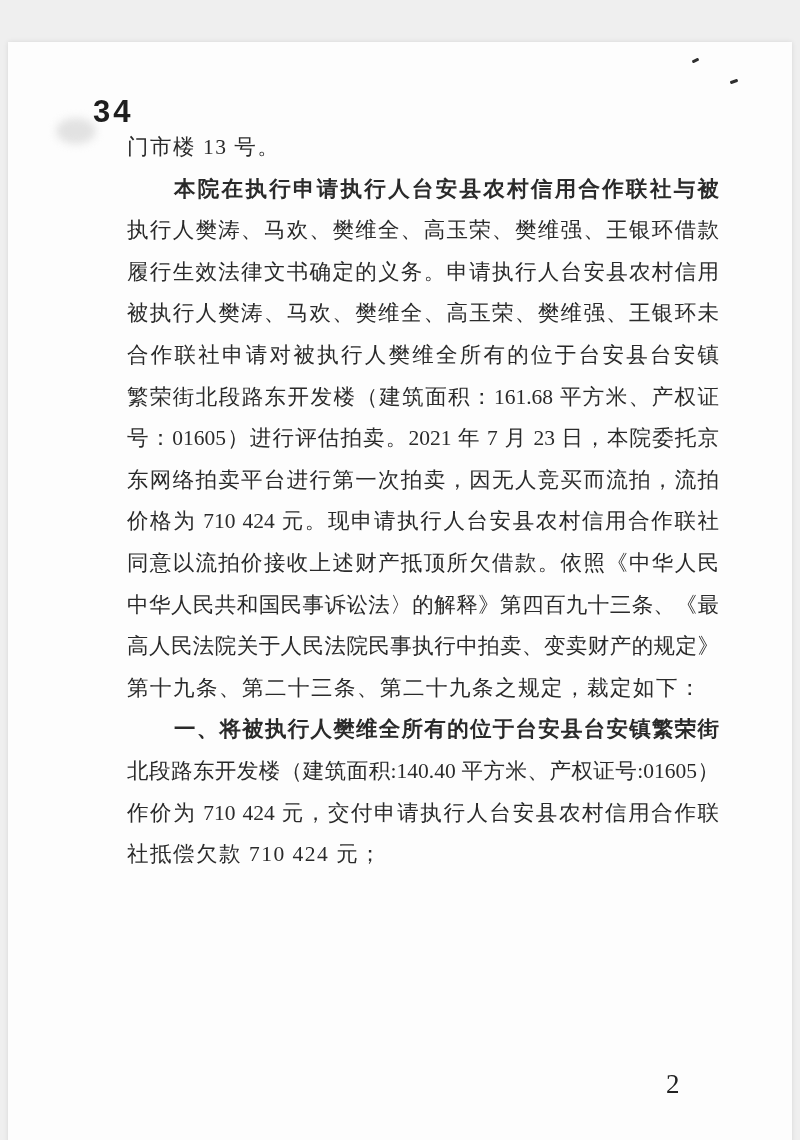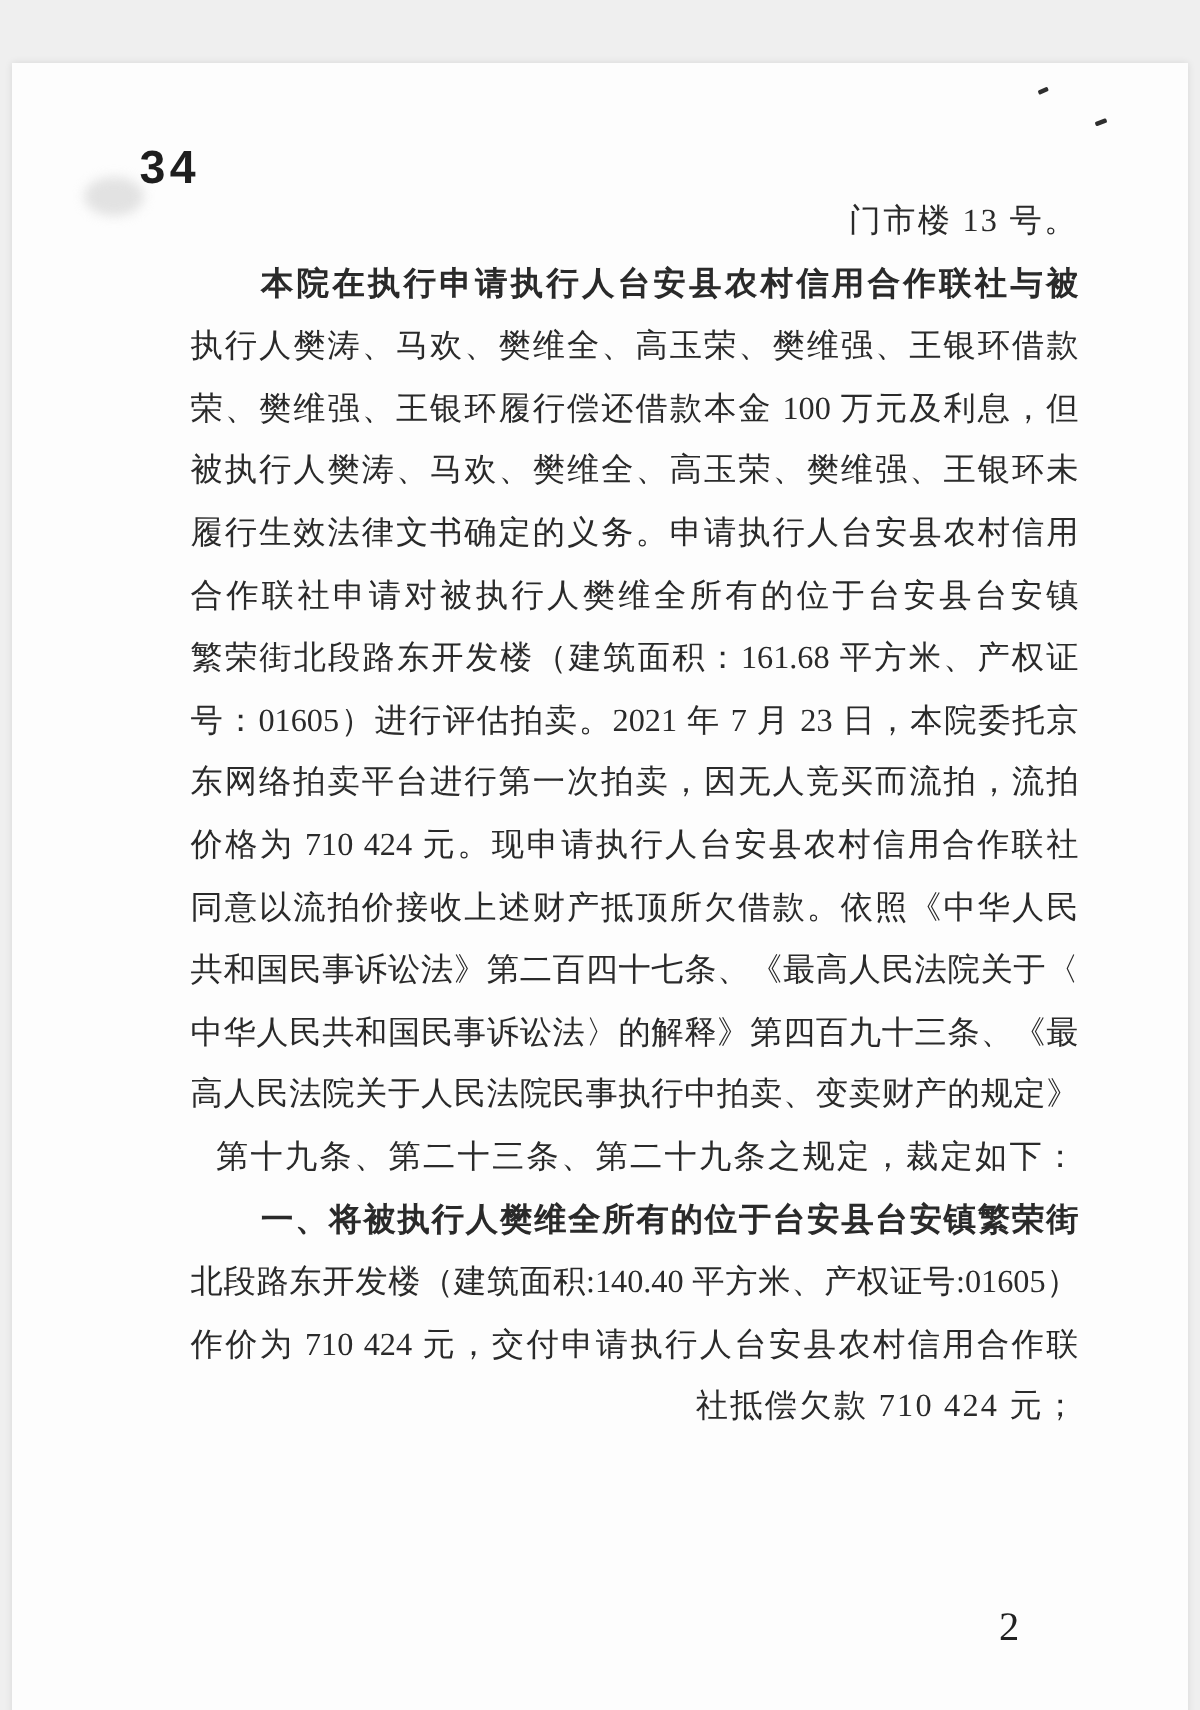--- a/index.html
+++ b/index.html
@@ -28,21 +28,21 @@
     position:absolute;background:#2f2f2f;border-radius:1px;
   }
   .speck.s1{left:684px;top:17px;width:7px;height:3px;transform:rotate(-25deg);}
   .speck.s2{left:722px;top:38px;width:8px;height:3px;transform:rotate(-20deg);}
   .doc-body{
     position:absolute;left:119px;top:85px;width:592px;
     font-size:21.5px;line-height:41.6px;color:#2a2a2a;
   }
   .line{height:41.6px;overflow:hidden;}
   .line.j{text-align:justify;text-align-last:justify;}
-  .line.nj{letter-spacing:1.5px;white-space:nowrap;text-align:right;}
+  .line.nj{letter-spacing:1.5px;white-space:nowrap;}
   .line.ind{text-indent:47px;font-weight:bold;}
   .page-number{
     position:absolute;left:658px;top:1026px;
     font-size:27px;color:#222;line-height:1.2;
     font-family:"Liberation Serif","DejaVu Serif",serif;
   }
 </style>
 </head>
 <body>
 
@@ -52,30 +52,28 @@
 
   <div class="stamp-number">34</div>
 
   <div class="speck s1"></div>
   <div class="speck s2"></div>
 
   <div class="doc-body" id="doc-body">
       <div class="line nj">门市楼 13 号。</div>
       <div class="line j ind">本院在执行申请执行人台安县农村信用合作联社与被</div>
       <div class="line j">执行人樊涛、马欢、樊维全、高玉荣、樊维强、王银环借款</div>
-      <div class="line j">荣、樊维强、王银环履行偿还借款本金 100 万元及利息，但</div>
+      <div class="line j">履行生效法律文书确定的义务。申请执行人台安县农村信用</div>
       <div class="line j">被执行人樊涛、马欢、樊维全、高玉荣、樊维强、王银环未</div>
-      <div class="line j">履行生效法律文书确定的义务。申请执行人台安县农村信用</div>
       <div class="line j">合作联社申请对被执行人樊维全所有的位于台安县台安镇</div>
       <div class="line j">繁荣街北段路东开发楼（建筑面积：161.68 平方米、产权证</div>
       <div class="line j">号：01605）进行评估拍卖。2021 年 7 月 23 日，本院委托京</div>
       <div class="line j">东网络拍卖平台进行第一次拍卖，因无人竞买而流拍，流拍</div>
       <div class="line j">价格为 710 424 元。现申请执行人台安县农村信用合作联社</div>
       <div class="line j">同意以流拍价接收上述财产抵顶所欠借款。依照《中华人民</div>
-      <div class="line j">共和国民事诉讼法》第二百四十七条、《最高人民法院关于〈</div>
       <div class="line j">中华人民共和国民事诉讼法〉的解释》第四百九十三条、《最</div>
       <div class="line j">高人民法院关于人民法院民事执行中拍卖、变卖财产的规定》</div>
       <div class="line nj">第十九条、第二十三条、第二十九条之规定，裁定如下：</div>
       <div class="line j ind">一、将被执行人樊维全所有的位于台安县台安镇繁荣街</div>
       <div class="line j">北段路东开发楼（建筑面积:140.40 平方米、产权证号:01605）</div>
       <div class="line j">作价为 710 424 元，交付申请执行人台安县农村信用合作联</div>
       <div class="line nj">社抵偿欠款 710 424 元；</div>
       <div class="line nj"></div>
     </div>
 

